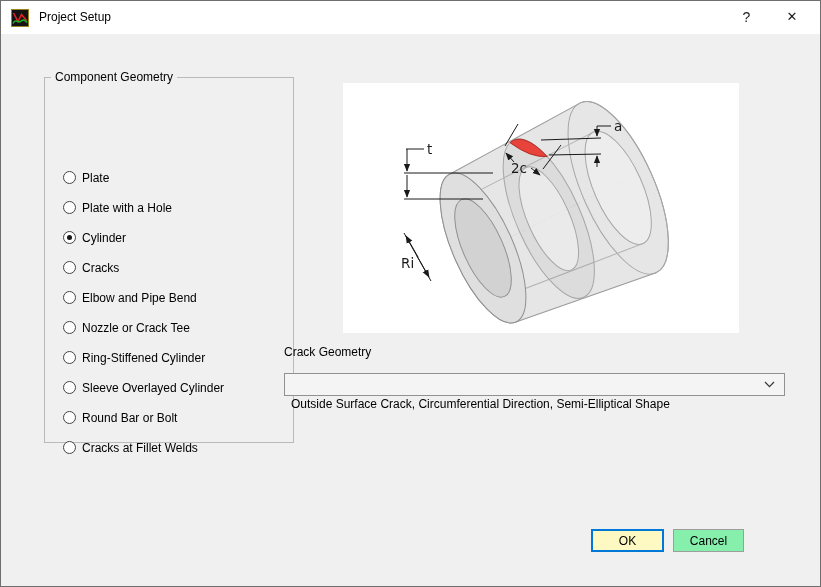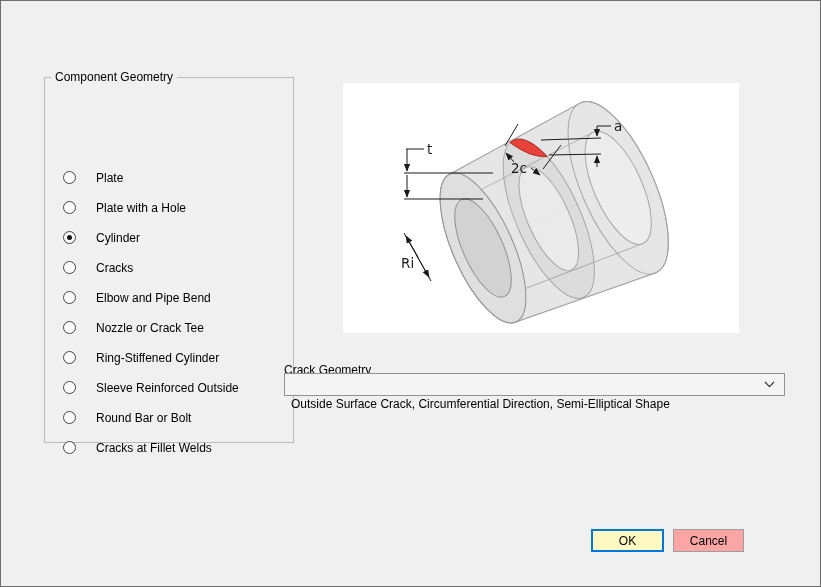--- a/index.html
+++ b/index.html
@@ -8,42 +8,52 @@
   
   .titlebar{position:absolute;left:0;top:0;width:100%;height:33px;background:#ffffff;}
   .app-icon{position:absolute;left:10px;top:8px;width:18px;height:18px;}
   .title-text{position:absolute;left:38px;top:0;line-height:32px;font-size:12px;color:#000;}
   .tb-btn{position:absolute;top:0;height:32px;text-align:center;line-height:32px;font-size:14px;color:#1a1a1a;cursor:default;}
   .help-btn{left:723px;width:45px;}
   .close-btn{left:768px;width:46px;font-size:13px;}
   
   .groupbox{position:absolute;left:43px;top:76px;width:250px;height:366px;border:1px solid #bababa;}
   .group-label{position:absolute;top:-8px;left:6px;background:#f0f0f0;padding:0 4px;font-size:12px;color:#000;white-space:nowrap;}
-  .radio-row{position:absolute;left:18px;display:flex;align-items:center;gap:20px;height:17px;white-space:nowrap;cursor:default;}
+  .radio-row{position:absolute;left:18px;display:flex;align-items:center;gap:6px;height:17px;white-space:nowrap;cursor:default;}
   .radio{position:relative;width:13px;height:13px;border:1px solid #454545;border-radius:50%;background:#fdfdfd;flex:0 0 auto;}
   .radio.checked::after{content:"";position:absolute;left:3px;top:3px;width:5px;height:5px;border-radius:50%;background:#161616;}
   .radio-label{font-size:12px;color:#000;}
   
   .diagram{position:absolute;left:342px;top:82px;width:396px;height:250px;background:#fff;}
   
-  .crack-label{position:absolute;left:283px;top:362px;font-size:12px;color:#000;}
+  .crack-label{position:absolute;left:283px;top:344px;font-size:12px;color:#000;}
   .combo{position:absolute;left:283px;top:372px;width:501px;height:23px;background:#f4f4f4;border:1px solid #919191;display:flex;align-items:center;cursor:default;}
   .combo-text{flex:1;padding-left:6px;font-size:12px;color:#000;white-space:nowrap;overflow:hidden;margin-top:38px;}
   .combo-arrow{flex:0 0 auto;margin-right:9px;}
   
   .btn{position:absolute;top:528px;height:23px;font-size:12px;color:#000;display:flex;align-items:center;justify-content:center;cursor:default;}
   .btn-ok{left:590px;width:73px;background:#fef9c3;border:2px solid #0078d7;}
-  .btn-cancel{left:672px;width:71px;background:#fca5a5;border:1px solid #9d9d9d;}
+  .btn-cancel{left:672px;width:71px;background:#86efac;border:1px solid #9d9d9d;}
   svg text{font-family:"DejaVu Sans",sans-serif;}
 </style>
 </head>
 <body>
 
 <div class="dialog">
 
+  <div class="titlebar">
+    <svg class="app-icon" viewBox="0 0 18 18">
+      <rect x="0.5" y="0.5" width="17" height="17" fill="#141414" stroke="#9a8420"></rect>
+      <polyline points="2.5,4 7,12.5 10.5,5.5 15.5,11.5" fill="none" stroke="#e02424" stroke-width="1.6"></polyline>
+      <path d="M2,14.5 C4.5,9 7.5,14.5 9.5,12.5 C11.5,10.5 14,10.5 16,13.5" fill="none" stroke="#1fae1f" stroke-width="1.6"></path>
+    </svg>
+    <span class="title-text">Project Setup</span>
+    <div class="tb-btn help-btn">?</div>
+    <div class="tb-btn close-btn">✕</div>
+  </div>
 
   <div class="groupbox">
     <span class="group-label">Component Geometry</span>
 
     <div class="radio-row" style="top:91px">
         <span class="radio"></span>
         <span class="radio-label">Plate</span>
       </div>
     <div class="radio-row" style="top:121px">
         <span class="radio"></span>
@@ -64,21 +74,21 @@
     <div class="radio-row" style="top:241px">
         <span class="radio"></span>
         <span class="radio-label">Nozzle or Crack Tee</span>
       </div>
     <div class="radio-row" style="top:271px">
         <span class="radio"></span>
         <span class="radio-label">Ring-Stiffened Cylinder</span>
       </div>
     <div class="radio-row" style="top:301px">
         <span class="radio"></span>
-        <span class="radio-label">Sleeve Reinforced Outside</span>
+        <span class="radio-label">Sleeve Overlayed Cylinder</span>
       </div>
     <div class="radio-row" style="top:331px">
         <span class="radio"></span>
         <span class="radio-label">Round Bar or Bolt</span>
       </div>
     <div class="radio-row" style="top:361px">
         <span class="radio"></span>
         <span class="radio-label">Cracks at Fillet Welds</span>
       </div>
   </div>

